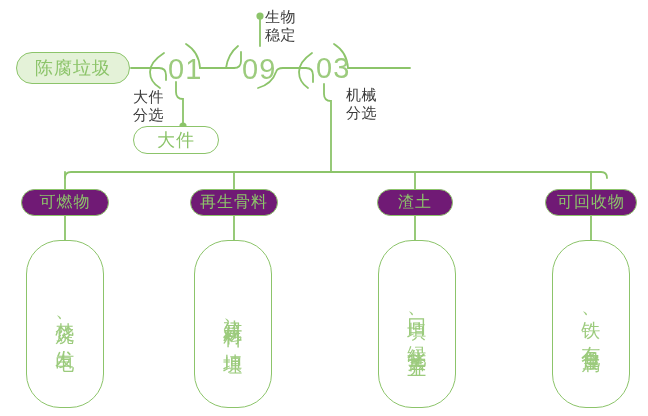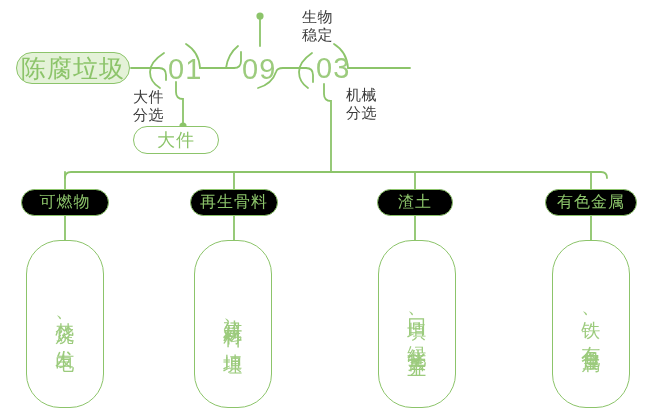--- a/index.html
+++ b/index.html
@@ -40,21 +40,21 @@
   }
   .capsule.filled {
     background: #e4f2d8;
   }
   .capsule.hollow {
     background: #ffffff;
   }
 
   #node-source {
     left: 16px;  top: 52px;  width: 114px; height: 32px;
-    font-size: 25px;
+    font-size: 18px;
   }
   #node-bulky {
     left: 133px; top: 126px; width: 86px;  height: 28px;
     font-size: 18px;
   }
 
   
   .stage-num {
     position: absolute;
     color: #9ccb7d;
@@ -69,35 +69,35 @@
 
   
   .annot {
     position: absolute;
     color: #3b3b3b;
     font-size: 15px;
     line-height: 1.18;
     letter-spacing: 0.5px;
     white-space: pre;
   }
-  #annot-bio    { left: 265px; top: 8px; margin-left: 37px;  }
+  #annot-bio    { left: 265px; top: 8px;  }
   #annot-bulky  { left: 133px; top: 88px; text-align: right; }
   #annot-mech   { left: 346px; top: 86px; }
 
   
   .cat-capsule {
     position: absolute;
     box-sizing: border-box;
     display: flex;
     align-items: center;
     justify-content: center;
     height: 27px;
     border: 1.6px solid #8cc46a;
     border-radius: 999px;
-    background: #000000;
+    background: #701a75;
     color: #8cc46a;
     font-size: 16px;
     letter-spacing: 1px;
     white-space: nowrap;
   }
   #cat-0 { left: 21px;  top: 189px; width: 88px; }
   #cat-1 { left: 190px; top: 189px; width: 88px; }
   #cat-2 { left: 377px; top: 189px; width: 76px; }
   #cat-3 { left: 545px; top: 189px; width: 92px; }
 
@@ -191,21 +191,21 @@
   <div class="annot" id="annot-bulky">大件
 分选</div>
   <div class="annot" id="annot-bio">生物
 稳定</div>
   <div class="annot" id="annot-mech">机械
 分选</div>
 
   <div class="cat-capsule" id="cat-0">可燃物</div>
   <div class="cat-capsule" id="cat-2">渣土</div>
   <div class="cat-capsule" id="cat-1">再生骨料</div>
-  <div class="cat-capsule" id="cat-3">有色金属</div>
+  <div class="cat-capsule" id="cat-3">可回收物</div>
 
   <div class="outcome" id="out-0">
     <span class="vtext">焚烧、发电</span>
   </div>
   <div class="outcome" id="out-1">
     <span class="vtext">建筑材料、填埋</span>
   </div>
   <div class="outcome" id="out-2">
     <span class="vtext">回填、绿化营养土</span>
   </div>

